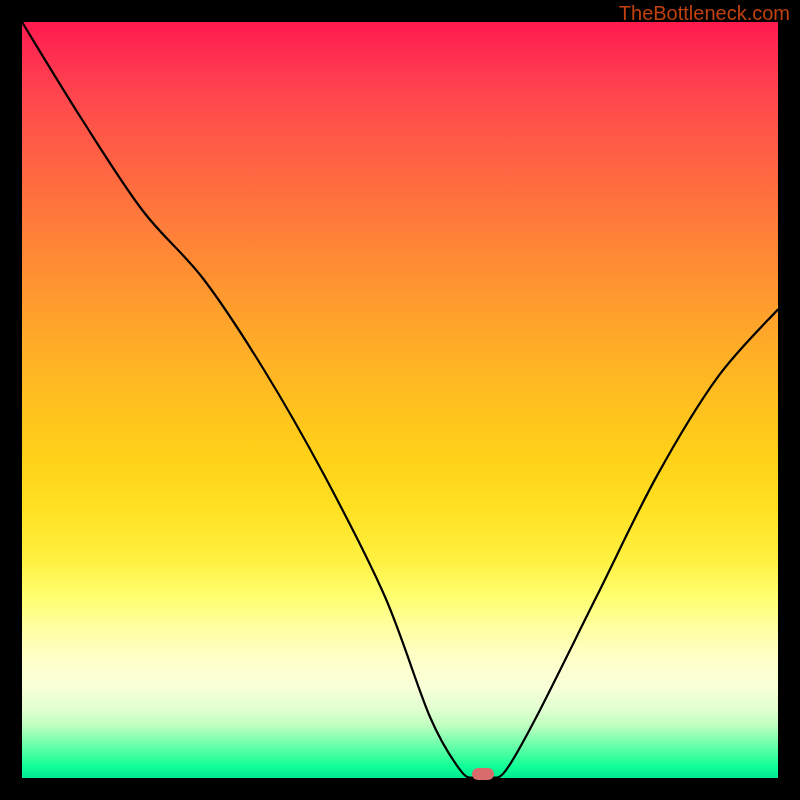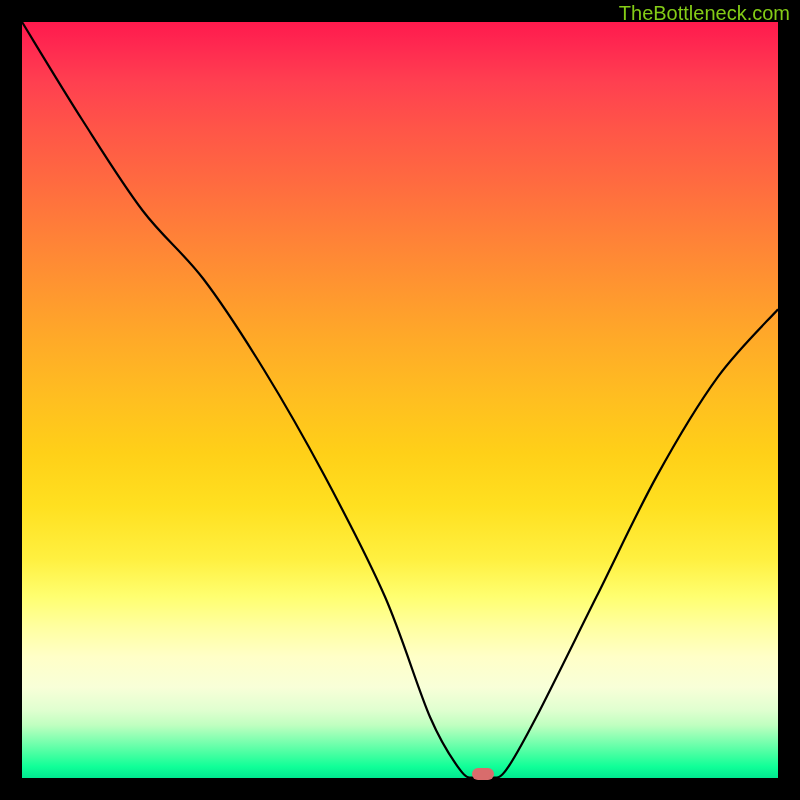--- a/index.html
+++ b/index.html
@@ -8,21 +8,21 @@
     height: 800px;
     background: #000000;
     position: relative;
     overflow: hidden;
     font-family: Arial, sans-serif;
   }
   .watermark {
     position: absolute;
     top: 2px;
     right: 10px;
-    color: #84cc16;
+    color: #c2410c;
     font-size: 20px;
     font-weight: 500;
     z-index: 10;
   }
   .plot-area {
     position: absolute;
     left: 22px;
     top: 22px;
     width: 756px;
     height: 756px;

